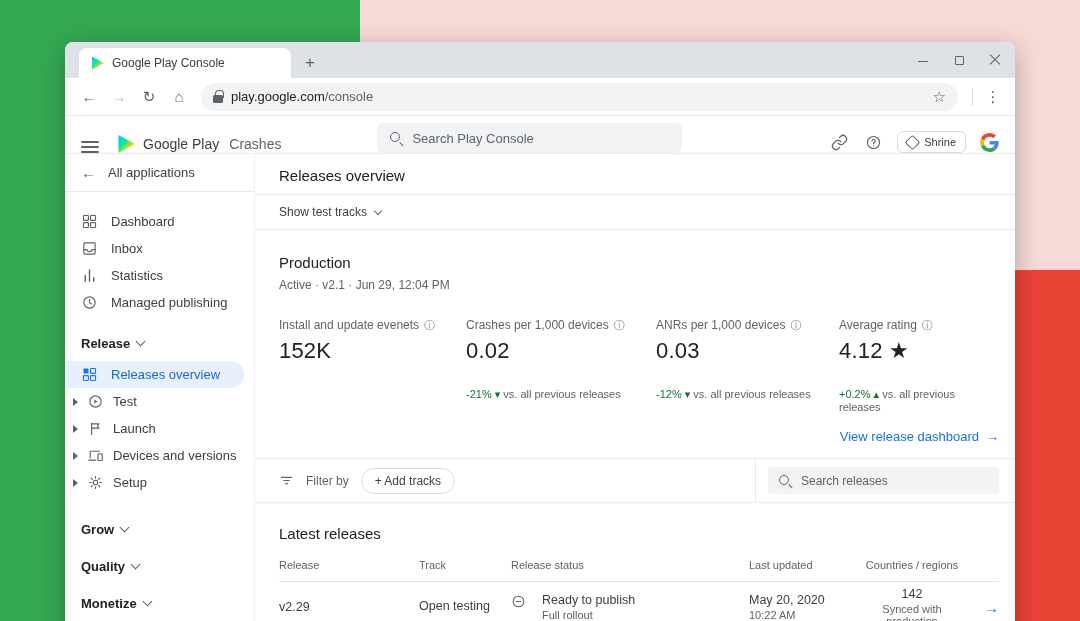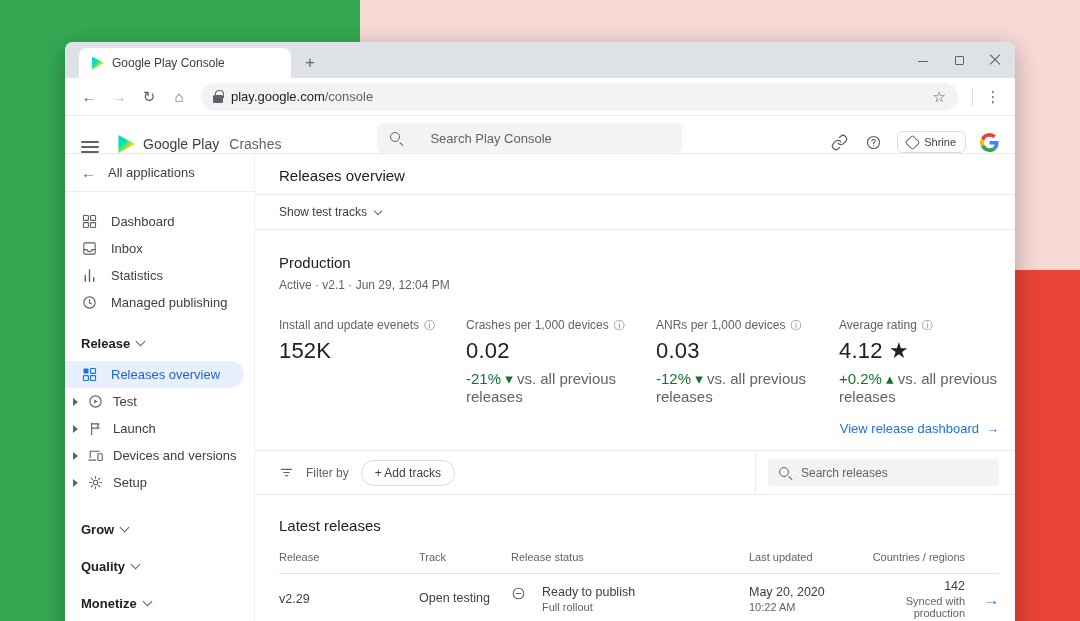--- a/index.html
+++ b/index.html
@@ -40,21 +40,21 @@
   .overflow-btn{width:24px;height:24px;display:grid;place-items:center;color:#5F6368;font-size:15px;cursor:pointer}
 
   
   .appheader{height:38px;background:#fff;border-bottom:1px solid #E8EAED;display:flex;align-items:flex-end;padding:0 16px;flex:none}
   .hamburger{width:18px;height:12px;display:flex;flex-direction:column;justify-content:space-between;cursor:pointer;flex:none}
   .hamburger span{height:2px;background:#5F6368;border-radius:1px}
   .brand{display:flex;align-items:center;gap:8px;margin-left:18px;cursor:pointer}
   .brand .play-tri{width:18px;height:18px}
   .brand-1{font-size:14px;color:#3C4043;font-weight:500}
   .brand-2{font-size:14px;color:#5F6368;margin-left:2px}
-  .console-search{width:305px;height:30px;background:#F1F3F4;border-radius:6px;display:flex;align-items:center;gap:27px;padding:0 12px;margin-left:96px;cursor:text}
+  .console-search{width:305px;height:30px;background:#F1F3F4;border-radius:6px;display:flex;align-items:center;gap:9px;padding:0 12px;margin-left:96px;cursor:text}
   .mag{width:14px;height:14px;position:relative;flex:none}
   .mag::before{content:"";position:absolute;left:1px;top:1px;width:8px;height:8px;border:1.6px solid #5F6368;border-radius:50%}
   .mag::after{content:"";position:absolute;left:10.5px;top:10.5px;width:5px;border-top:1.6px solid #5F6368;transform:rotate(45deg);transform-origin:0 0}
   .cs-text{font-size:13px;color:#5F6368}
   .header-right{margin-left:auto;display:flex;align-items:center;gap:14px}
   .hicon{width:20px;height:20px;display:grid;place-items:center;color:#5F6368;cursor:pointer}
   .hicon svg{width:17px;height:17px;stroke:currentColor;fill:none;stroke-width:1.7;stroke-linecap:round;stroke-linejoin:round}
   .app-pill{display:flex;align-items:center;gap:6px;border:1px solid #DADCE0;border-radius:6px;padding:4px 9px;cursor:pointer}
   .shrine-icon{width:11px;height:11px;border:1.6px solid #7D5260;transform:rotate(45deg);border-radius:2px;flex:none}
   .app-pill-label{font-size:11px;color:#3C4043}
@@ -84,40 +84,40 @@
   .testtracks{display:flex;align-items:center;gap:8px;padding:10px 0;font-size:12px;color:#3C4043;cursor:pointer}
   .testtracks .chev-down{width:6px;height:6px;margin-top:-3px}
   .prod-title{font-size:15px;font-weight:500;color:#202124;margin-top:24px}
   .prod-sub{font-size:12px;color:#5F6368;margin-top:7px}
   .metrics{display:flex;margin-top:26px}
   .metric{flex:none}
   .metric:nth-child(1){width:187px}.metric:nth-child(2){width:190px}.metric:nth-child(3){width:183px}.metric:nth-child(4){width:160px}
   .m-label{font-size:12px;color:#5F6368;display:flex;align-items:center;gap:5px}
   .m-info{font-size:11px;color:#80868B;cursor:pointer;line-height:1}
   .m-value{font-size:22px;color:#202124;margin-top:6px;letter-spacing:.2px}
-  .m-delta{font-size:15px;margin-top:6px;min-height:14px}
+  .m-delta{font-size:11px;margin-top:24px;min-height:14px}
   .m-delta .pct{color:#137333}
   .m-delta .note{color:#5F6368}
   .dash-link-row{display:flex;justify-content:flex-end;margin-top:16px;padding-bottom:14px}
   .dash-link{font-size:13px;color:#1A73E8;display:flex;align-items:flex-end;gap:7px;cursor:pointer}
   .filterbar{display:flex;align-items:stretch;border-top:1px solid #E8EAED;border-bottom:1px solid #E8EAED;margin:0 -16px 0 -24px}
   .filter-left{flex:1;display:flex;align-items:center;gap:12px;padding:8px 0 8px 24px}
   .filter-icon{width:15px;height:15px;color:#5F6368}
   .filter-icon svg{width:15px;height:15px;stroke:currentColor;fill:none;stroke-width:1.7;stroke-linecap:round}
   .filter-by{font-size:12px;color:#5F6368}
   .add-filter{border:1px solid #DADCE0;border-radius:15px;padding:5px 13px;font-size:12px;font-weight:500;color:#3C4043;cursor:pointer;background:#fff}
   .filter-right{width:260px;border-left:1px solid #E8EAED;display:flex;align-items:center;padding:8px 16px 8px 12px}
   .search-releases{flex:1;height:27px;background:#F1F3F4;border-radius:4px;display:flex;align-items:center;gap:9px;padding:0 10px;cursor:text}
   .sr-text{font-size:12px;color:#5F6368}
   .latest-title{font-size:15px;font-weight:500;color:#202124;margin-top:22px}
   .table{margin-top:14px}
   .trow{display:grid;grid-template-columns:140px 92px 238px 110px 1fr 34px;align-items:center;border-bottom:1px solid #ECEDEF;min-height:40px}
   .trow.head{min-height:26px;border-bottom:1px solid #DFE1E5}
   .th{font-size:11px;color:#5F6368;padding-bottom:8px}
-  .th.right,.td.right{text-align:right}
+  .th.right,.td.right{text-align:center}
   .td{font-size:12.5px;color:#3C4043;padding:5px 0}
   .td .sub{font-size:11px;color:#5F6368;margin-top:2px}
   .status-cell{display:flex;gap:16px;align-items:flex-start}
   .st-icon{width:15px;height:15px;flex:none;margin-top:1px}
   .st-icon svg{width:15px;height:15px;fill:none;stroke-width:1.7;stroke-linecap:round;stroke-linejoin:round}
   .row-arrow{font-size:15px;color:#1A73E8;text-align:right;cursor:pointer}
 </style>
 </head>
 <body>
 

